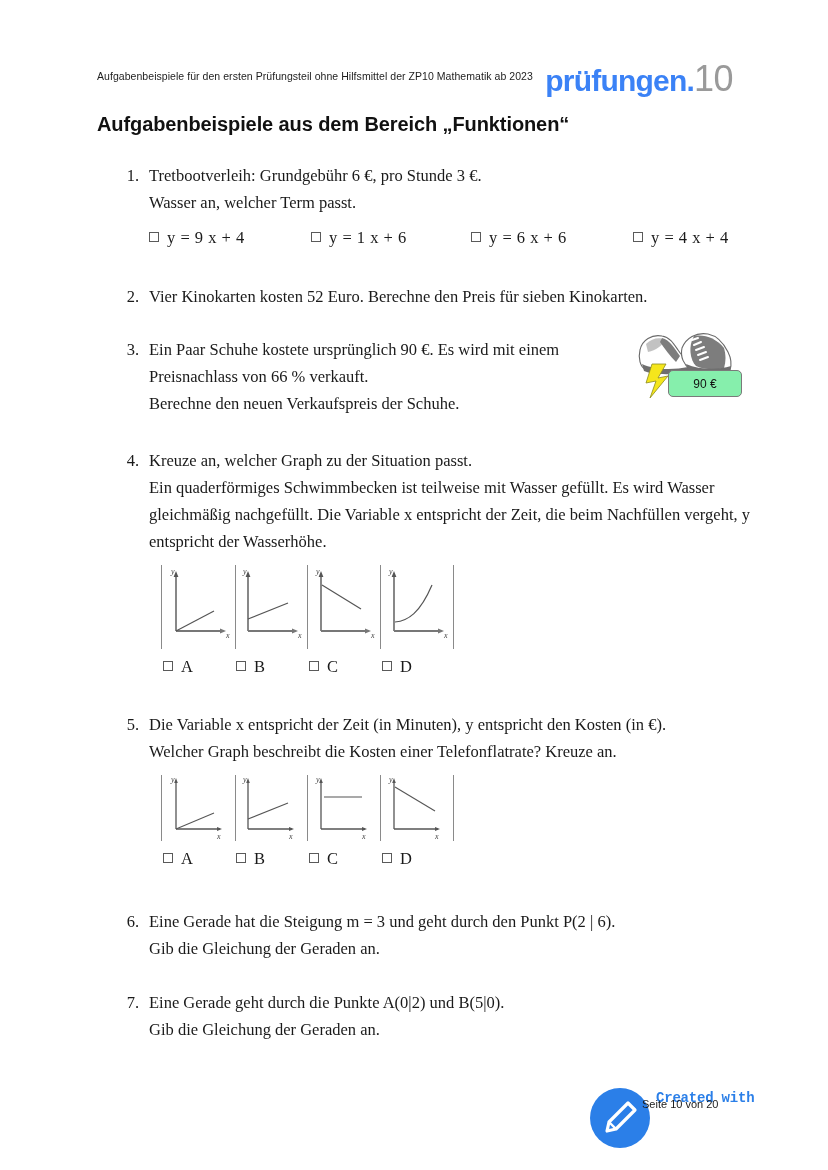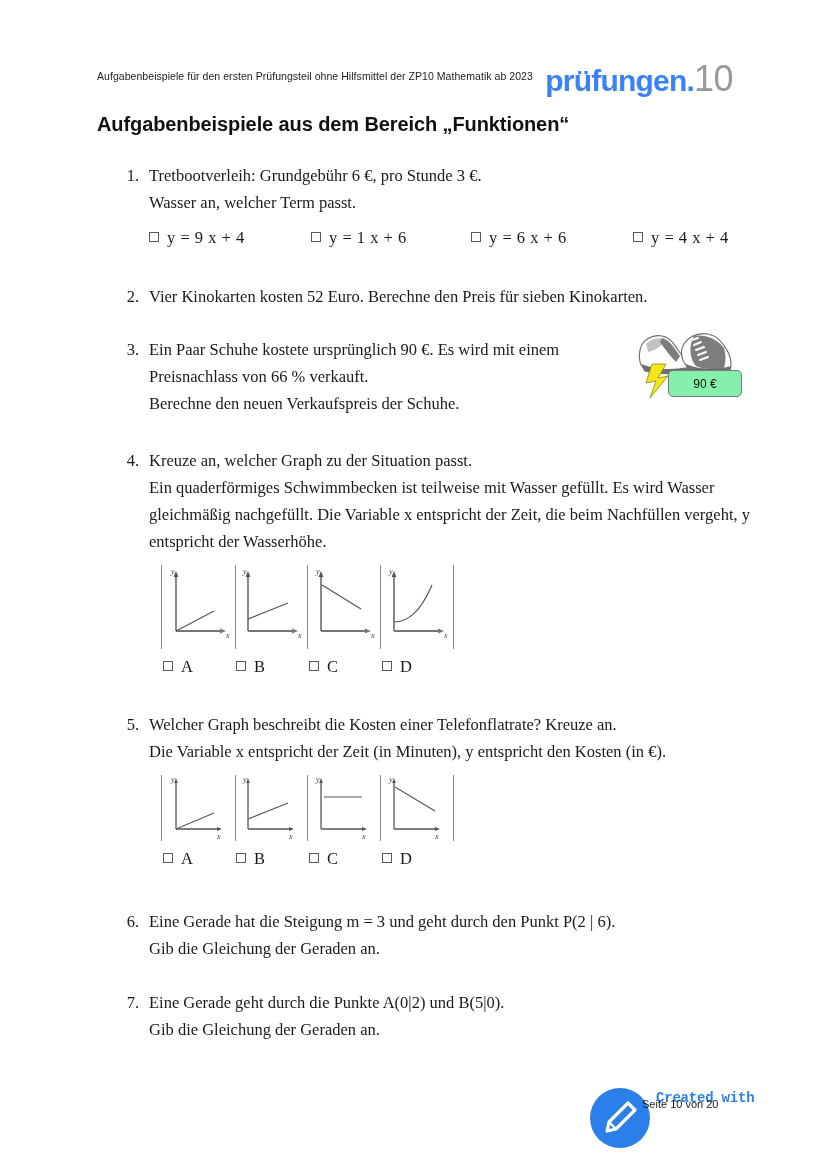--- a/index.html
+++ b/index.html
@@ -365,22 +365,22 @@
           <span class="cbox"></span>
           <span>D</span>
         </span>
       </div>
     </div>
   </div>
 
   <div class="task" style="top:711px;">
     <div class="task-num">5.</div>
     <div class="task-body">
+      <span class="task-line">Die Variable x entspricht der Zeit (in Minuten), y entspricht den Kosten (in €).</span>
       <span class="task-line">Welcher Graph beschreibt die Kosten einer Telefonflatrate? Kreuze an.</span>
-      <span class="task-line">Die Variable x entspricht der Zeit (in Minuten), y entspricht den Kosten (in €).</span>
 
       <div class="graph-strip short" style="margin-left:12px;width:300px;">
 
         <div class="gpanel first" style="left:0;">
           <svg width="72" height="66" viewBox="0 0 72 66">
             <path d="M14,6 L14,54" stroke="#555" stroke-width="1.3" fill="none"></path>
             <path d="M14,54 L58,54" stroke="#555" stroke-width="1.3" fill="none"></path>
             <polygon points="14,3 12.2,8 15.8,8" fill="#555"></polygon>
             <polygon points="60,54 55,52 55,56" fill="#555"></polygon>
             <path d="M14,54 L52,38" stroke="#555" stroke-width="1.1" fill="none"></path>

